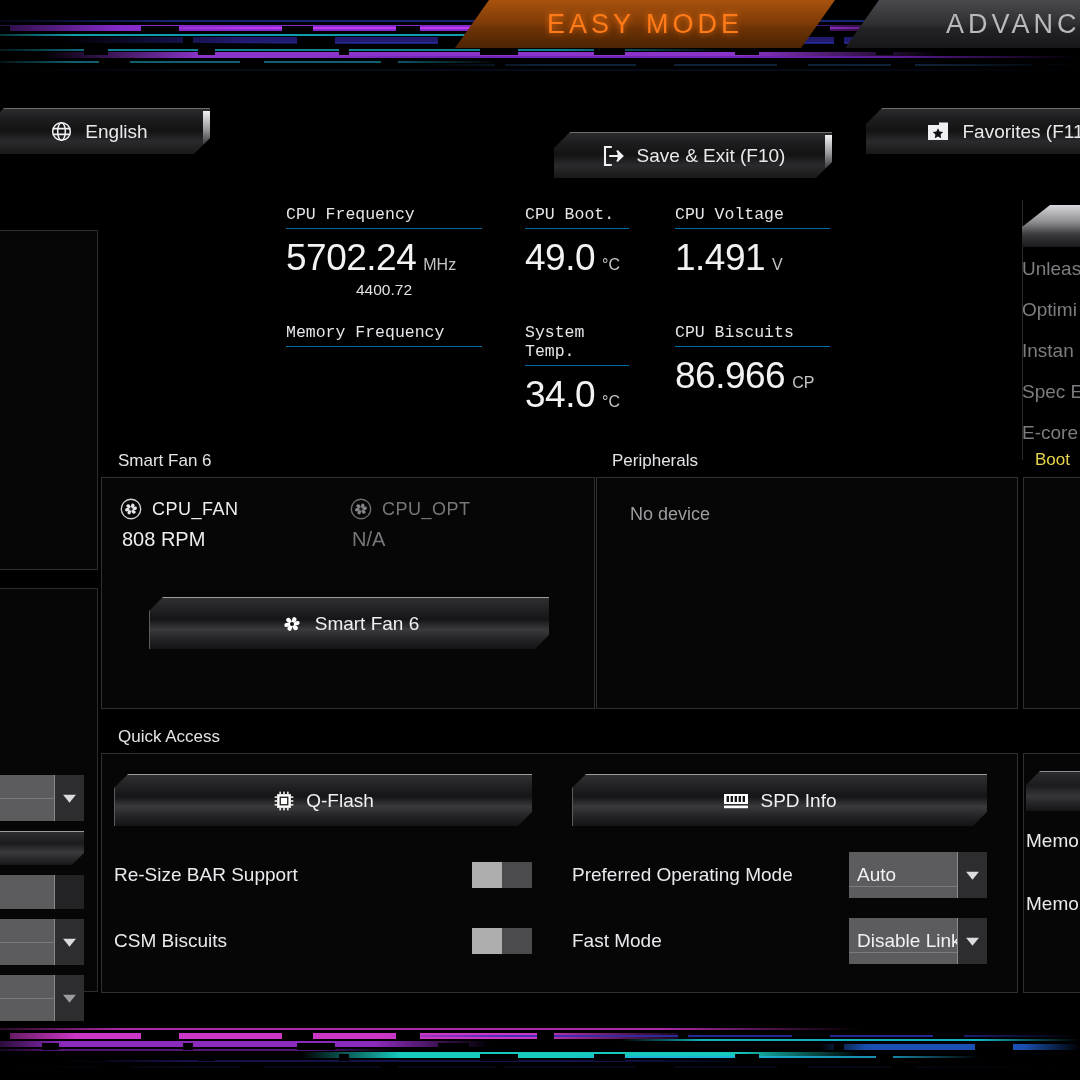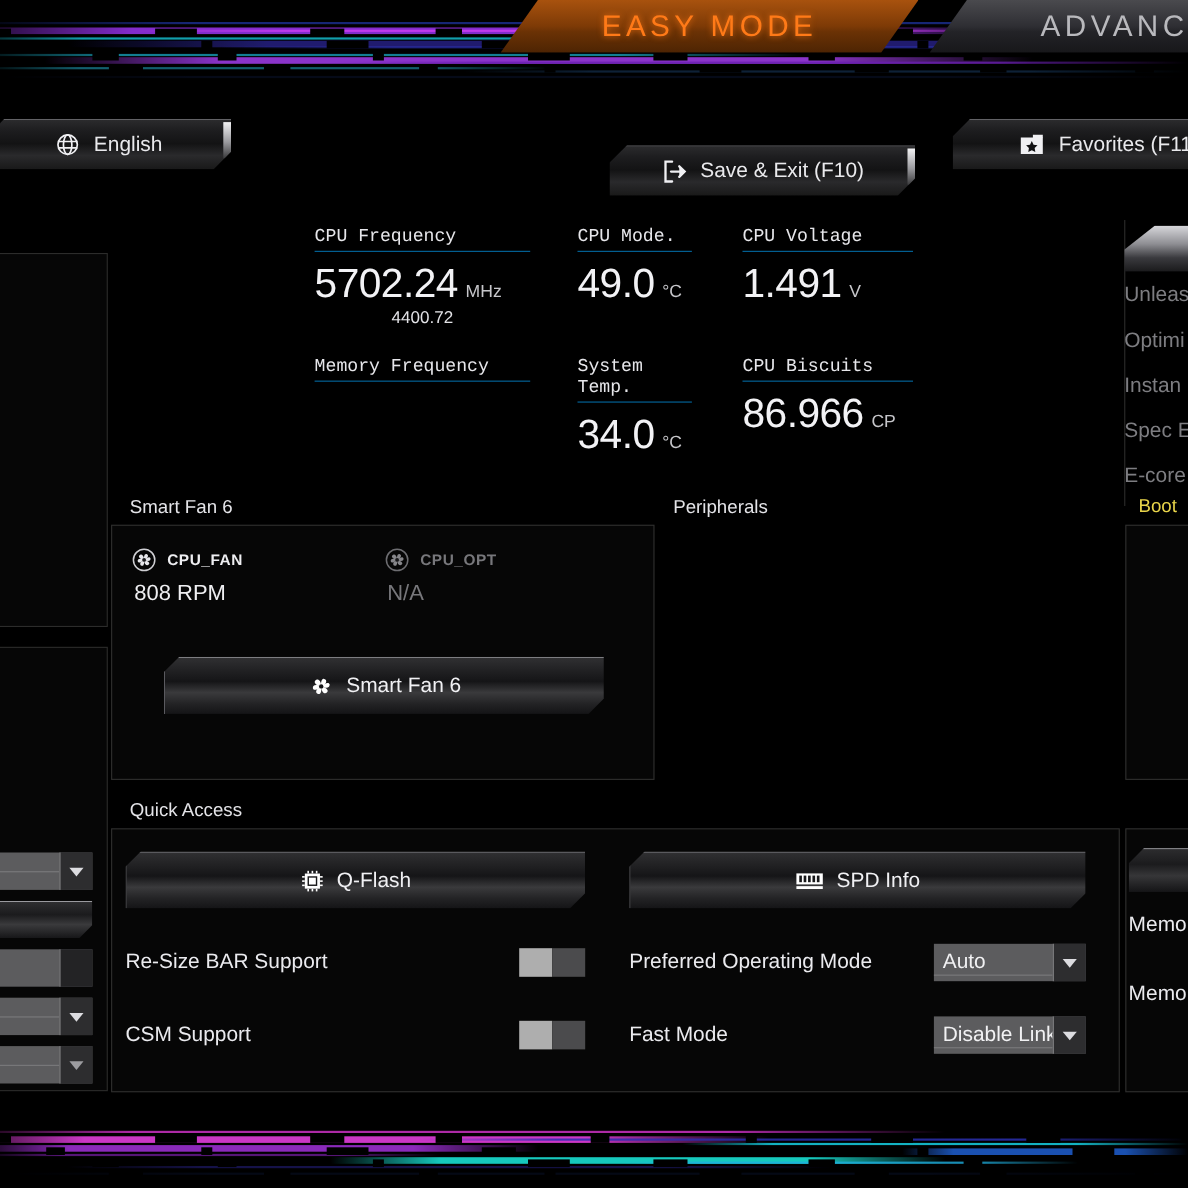--- a/index.html
+++ b/index.html
@@ -99,21 +99,21 @@
   #lbl-boot     { left: 1035px; top: 450px; color: #e8d44a; }
 
   #panel-smartfan { left: 101px; top: 477px; width: 494px; height: 232px; }
   #panel-periph   { left: 596px; top: 477px; width: 422px; height: 232px; }
   #panel-periph-3 { left: 1023px; top: 477px; width: 140px; height: 232px; }
   #panel-quick    { left: 101px; top: 753px; width: 917px; height: 240px; }
   #panel-quick-3  { left: 1023px; top: 753px; width: 150px; height: 240px; }
 
   .fan-item { position: absolute; display: flex; flex-direction: column; }
   .fan-head { display: flex; align-items: center; gap: 10px; }
-  .fan-name { font-size: 14px; letter-spacing: .5px; font-weight: bold; }
+  .fan-name { font-size: 18px; letter-spacing: .5px; }
   .fan-rpm { font-size: 20px; margin-top: 8px; margin-left: 2px; }
   .fan-on .fan-name, .fan-on .fan-rpm { color: #eeeef1; }
   .fan-off .fan-name, .fan-off .fan-rpm { color: #77777b; }
 
   #fan-1 { left: 18px; top: 20px; }
   #fan-2 { left: 248px; top: 20px; }
 
   
   .bevel {
     position: relative; height: 52px;
@@ -134,21 +134,21 @@
     display: flex; align-items: center; justify-content: space-between;
     margin-top: 32px; height: 34px;
   }
   .qa-label { font-size: 19px; color: #eaeaee; }
 
   .toggle { width: 60px; height: 26px; display: flex; flex:none; }
   .toggle .knob { width: 30px; background: #aeaeae; }
   .toggle .track { width: 30px; background: #4b4b4d; }
 
   .select {
-    width: 138px; height: 34px; display: flex; align-items: center;
+    width: 138px; height: 46px; display: flex; align-items: center;
     background: #5c5c5e; color: #f1f1f3; font-size: 19px; flex: none;
   }
   .select .sel-text {
     flex: 1; padding-left: 8px; white-space: nowrap; overflow: hidden;
     border-bottom: 1px solid #7b7b7d;
   }
   .select .sel-arrow {
     width: 30px; height: 100%; flex: none;
     background: #2d2d2f;
     border-left: 1px solid #8a8a8c;
@@ -305,21 +305,21 @@
         <span class="stat-unit">MHz</span>
       </div>
       <div class="stat-sub">4400.72</div>
     </div>
 
     <div class="stat-col" id="c-memfreq">
       <div class="stat-title">Memory Frequency</div>
     </div>
 
     <div class="stat-col" id="c-cputemp">
-      <div class="stat-title">CPU Mode.</div>
+      <div class="stat-title">CPU Boot.</div>
       <div class="stat-value">
         <span class="stat-num">49.0</span>
         <span class="stat-unit">°C</span>
       </div>
     </div>
 
     <div class="stat-col" id="c-systemp">
       <div class="stat-title">System Temp.</div>
       <div class="stat-value">
         <span class="stat-num">34.0</span>
@@ -404,20 +404,23 @@
             <path d="M12 12 C 7 13.9, 6.1 17.9, 9.2 18.8 C 11.7 19.5, 12.5 15.7, 12 12 Z"></path>
             <path d="M12 12 C 7.2 9.7, 3.7 10.9, 4.5 13.9 C 5.2 16.4, 9 14.6, 12 12 Z"></path>
           </g>
           <circle cx="12" cy="12" r="2" fill="#141416"></circle>
         </svg>
       </span>
       <span>Smart Fan 6</span>
     </div>
   </div>
 
+  <div class="panel" id="panel-periph">
+    <div class="periph-empty">No device</div>
+  </div>
   <div class="panel" id="panel-periph-3"></div>
 
   <div class="panel" id="panel-quick">
 
     <div class="qa-col" id="qa-col-1">
       <div class="bevel">
         <span class="icon">
           <svg width="22" height="22" viewBox="0 0 24 24">
             <rect x="4.5" y="4.5" width="15" height="15" fill="#ffffff"></rect>
             <rect x="7.2" y="7.2" width="9.6" height="9.6" fill="#18181a"></rect>
@@ -443,21 +446,21 @@
 
       <div class="qa-row">
         <span class="qa-label">Re-Size BAR Support</span>
         <span class="toggle">
           <span class="knob"></span>
           <span class="track"></span>
         </span>
       </div>
 
       <div class="qa-row">
-        <span class="qa-label">CSM Support</span>
+        <span class="qa-label">CSM Biscuits</span>
         <span class="toggle">
           <span class="knob"></span>
           <span class="track"></span>
         </span>
       </div>
     </div>
 
     <div class="qa-col" id="qa-col-2">
       <div class="bevel">
         <span class="icon">

